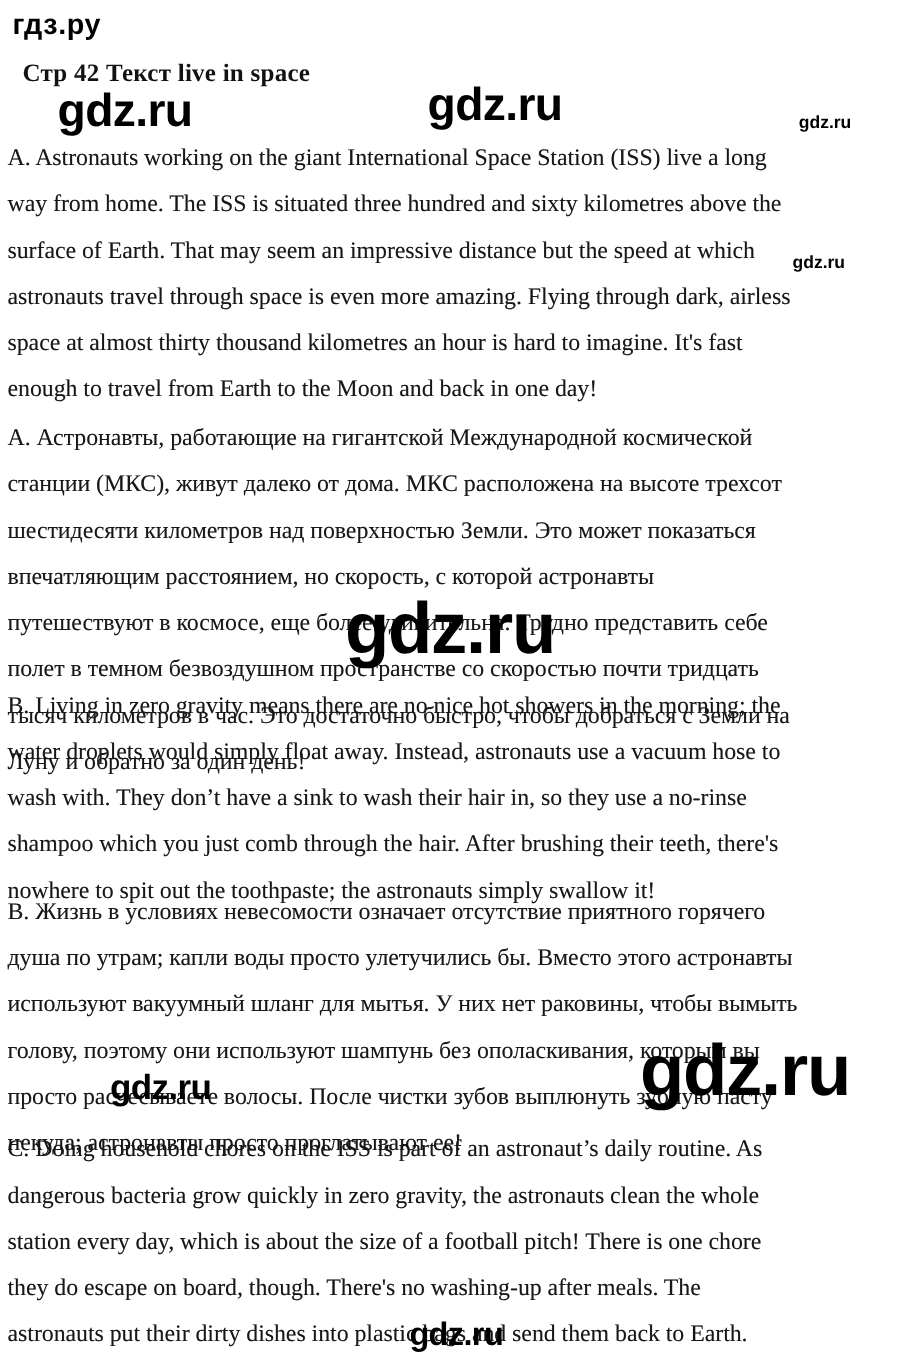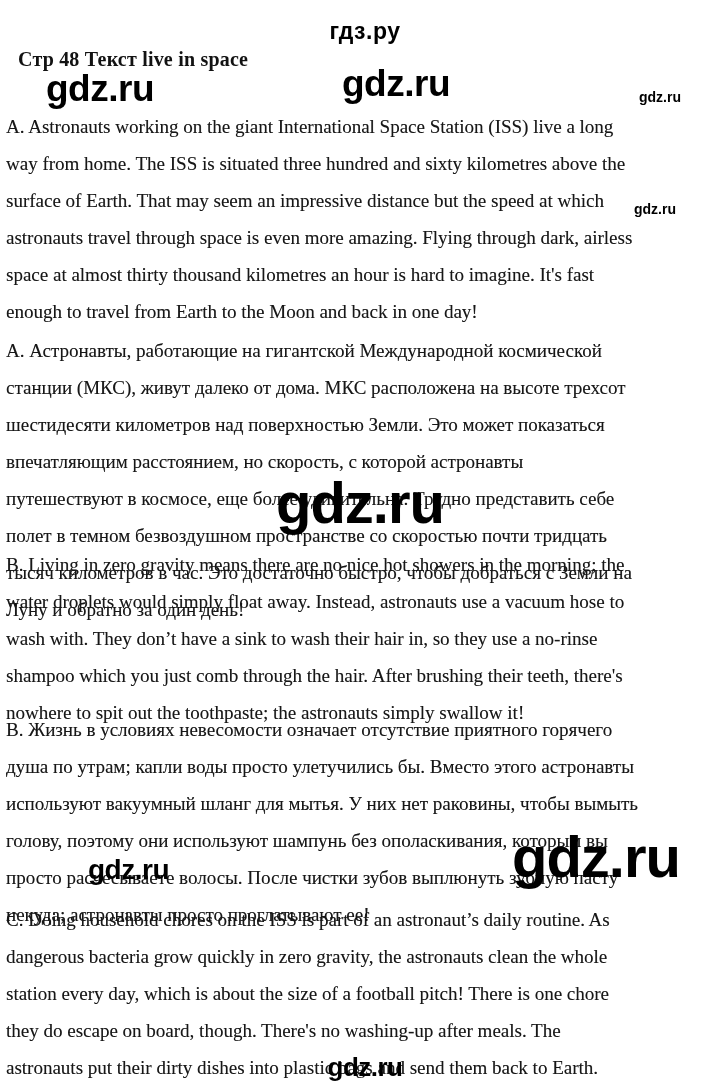--- a/index.html
+++ b/index.html
@@ -6,22 +6,22 @@
   body {
     width: 720px; height: 1089px;
     background: #ffffff;
     position: relative;
     overflow: hidden;
     font-family: "Liberation Serif", serif;
   }
   .page { position: absolute; inset: 0; }
 
   .logo-top {
-    position: absolute; top: 18px; left: 10px; width: 710px;
-    text-align: center;
+    position: absolute; top: 6px; left: 10px; width: 710px;
+    text-align: left;
     font-family: "Liberation Sans", sans-serif;
     font-weight: bold; font-size: 23px; color: #000;
     letter-spacing: 0.5px;
   }
   .heading {
     position: absolute; top: 48px; left: 18px; margin: 0;
     font-family: "Liberation Serif", serif;
     font-weight: bold; font-size: 20px; color: #121212;
     letter-spacing: 0.2px;
   }
@@ -61,21 +61,21 @@
     letter-spacing: -0.5px;
   }
 </style>
 </head>
 <body>
 
 <div class="page">
 
   <div class="logo-top">гдз.ру</div>
 
-  <h1 class="heading">Стр 48 Текст live in space</h1>
+  <h1 class="heading">Стр 42 Текст live in space</h1>
 
   <div class="wm wm-big-1">gdz.ru</div>
   <div class="wm wm-big-2">gdz.ru</div>
   <div class="wm wm-sm-1">gdz.ru</div>
 
   <div class="para para-a">A. Astronauts working on the giant International Space Station (ISS) live a long
 way from home. The ISS is situated three hundred and sixty kilometres above the
 surface of Earth. That may seem an impressive distance but the speed at which
 astronauts travel through space is even more amazing. Flying through dark, airless
 space at almost thirty thousand kilometres an hour is hard to imagine. It's fast

